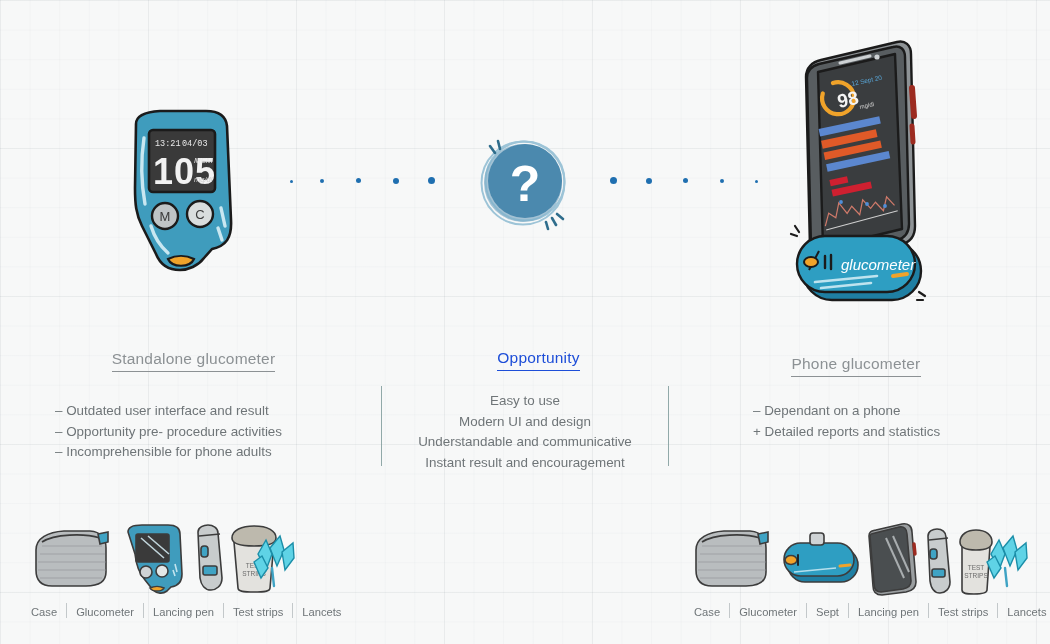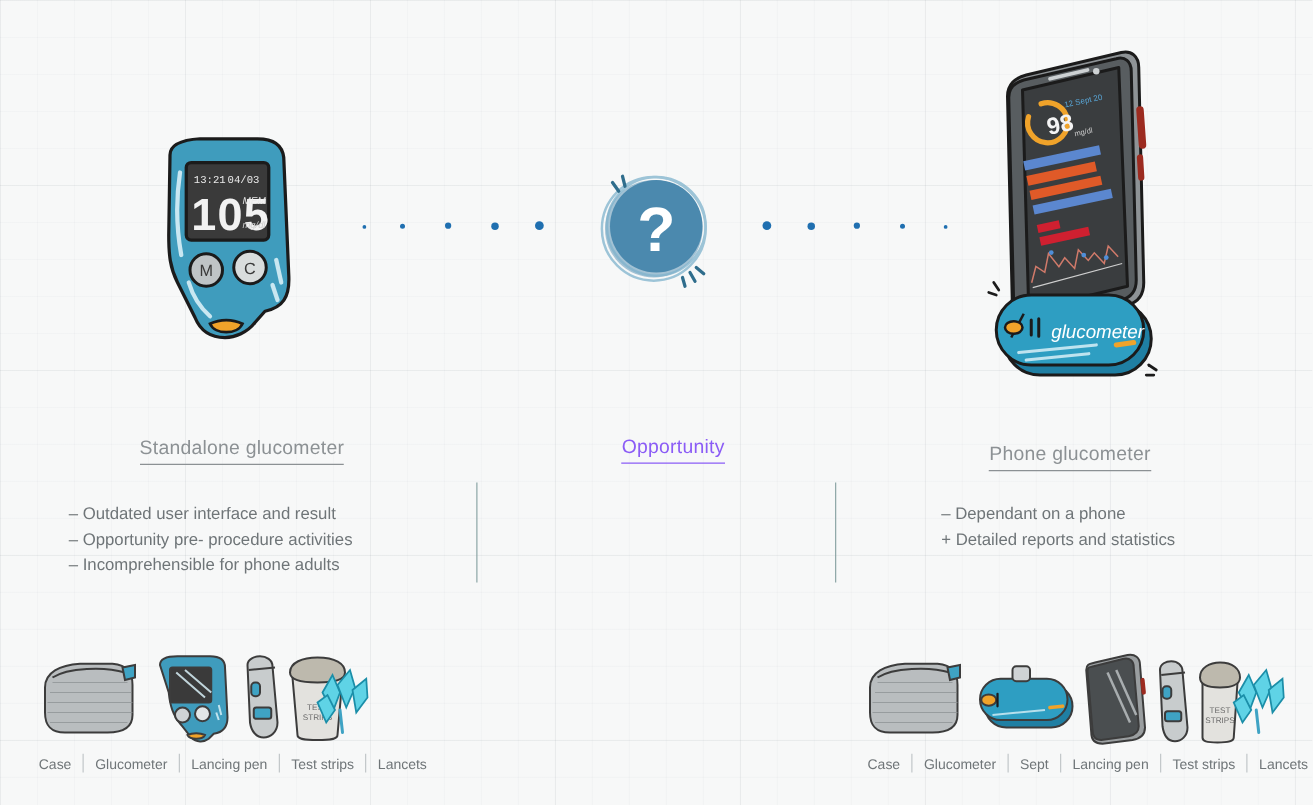--- a/index.html
+++ b/index.html
@@ -31,21 +31,21 @@
     white-space:nowrap;
     text-align:center;
   }
   .col-title span{
     display:inline-block;
     padding-bottom:3px;
     border-bottom:1px solid currentColor;
     margin-left:27px;
   }
   .t-left,.t-right{color:#8c9194;}
-  .t-mid{color:#8b5cf6;}
+  .t-mid{color:#1d4ed8;}
 
   .bullets{
     position:absolute;
     font-size:13.4px;
     line-height:20.6px;
     color:#6f7578;
     white-space:nowrap;
   }
   .bullets.center{text-align:center;}
 
@@ -231,20 +231,26 @@
   <div class="col-title t-right" style="left:710px;top:355px;width:265px;">
     <span>Phone glucometer</span>
   </div>
 
   <div class="bullets" style="left:55px;top:401px;">
     <div>– Outdated user interface and result</div>
     <div>– Opportunity pre- procedure activities</div>
     <div>– Incomprehensible for phone adults</div>
   </div>
 
+  <div class="bullets center" style="left:395px;top:391px;width:260px;">
+    <div>Easy to use</div>
+    <div>Modern UI and design</div>
+    <div>Understandable and communicative</div>
+    <div>Instant result and encouragement</div>
+  </div>
 
   <div class="bullets" style="left:753px;top:401px;">
     <div>– Dependant on a phone</div>
     <div>+ Detailed reports and statistics</div>
   </div>
 
   <div class="vline" style="left:381px;top:386px;height:80px;"></div>
   <div class="vline" style="left:668px;top:386px;height:80px;"></div>
 
   <div class="ill" style="left:28px;top:520px;">

